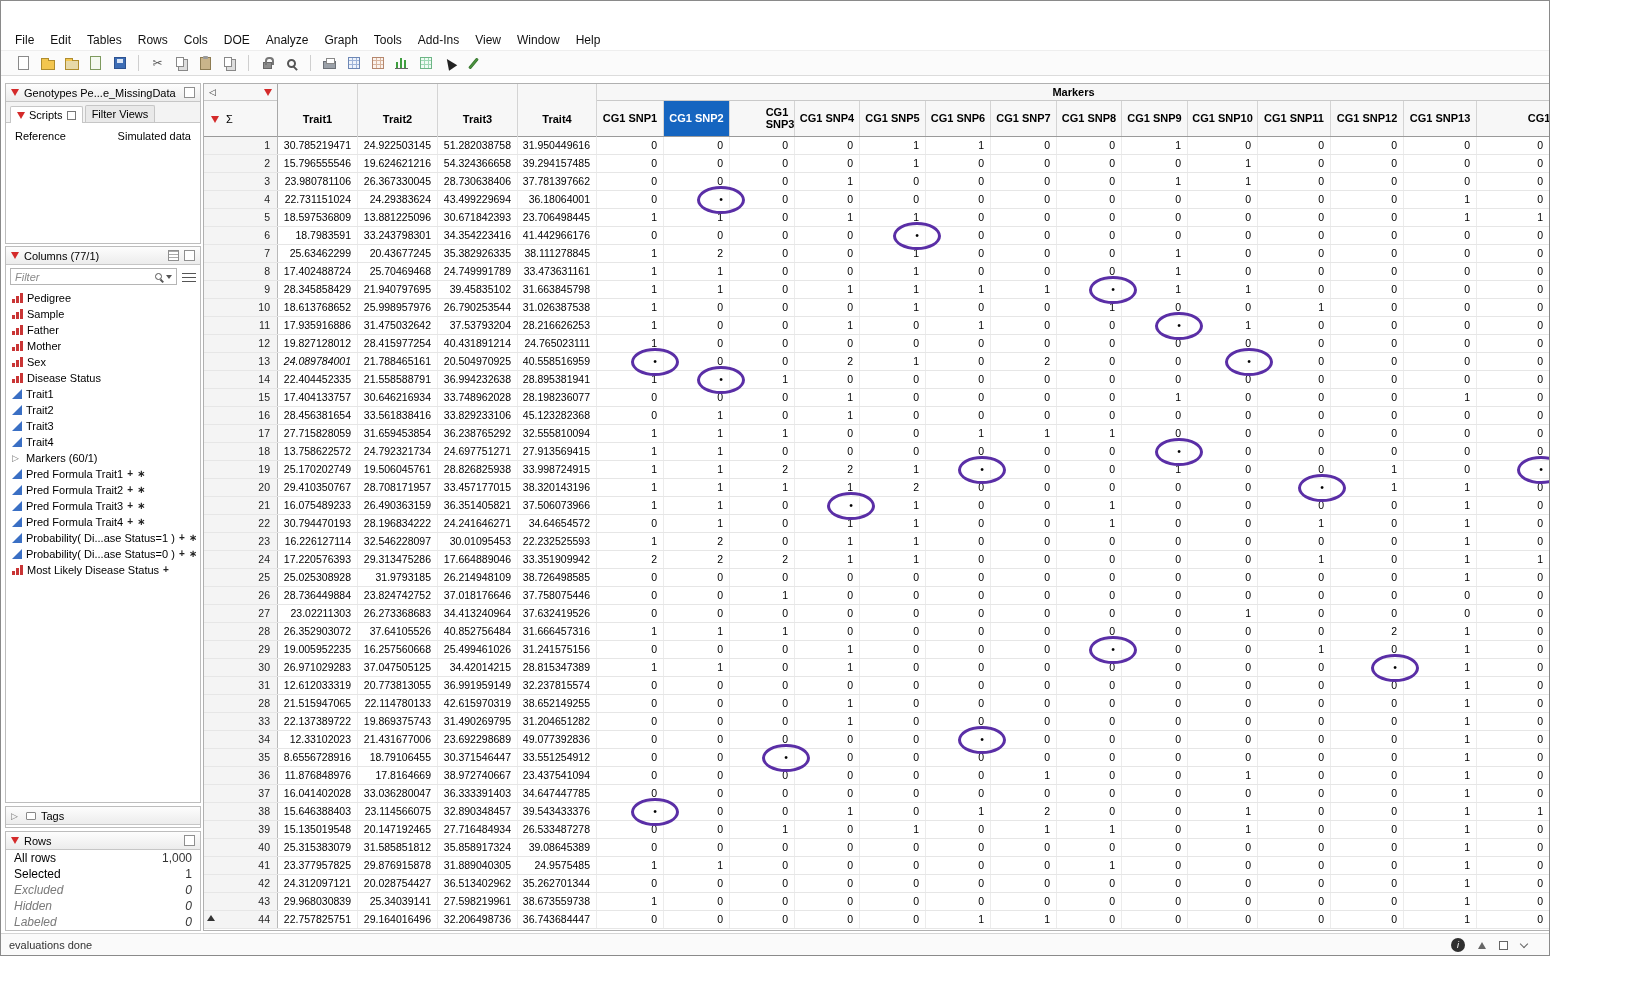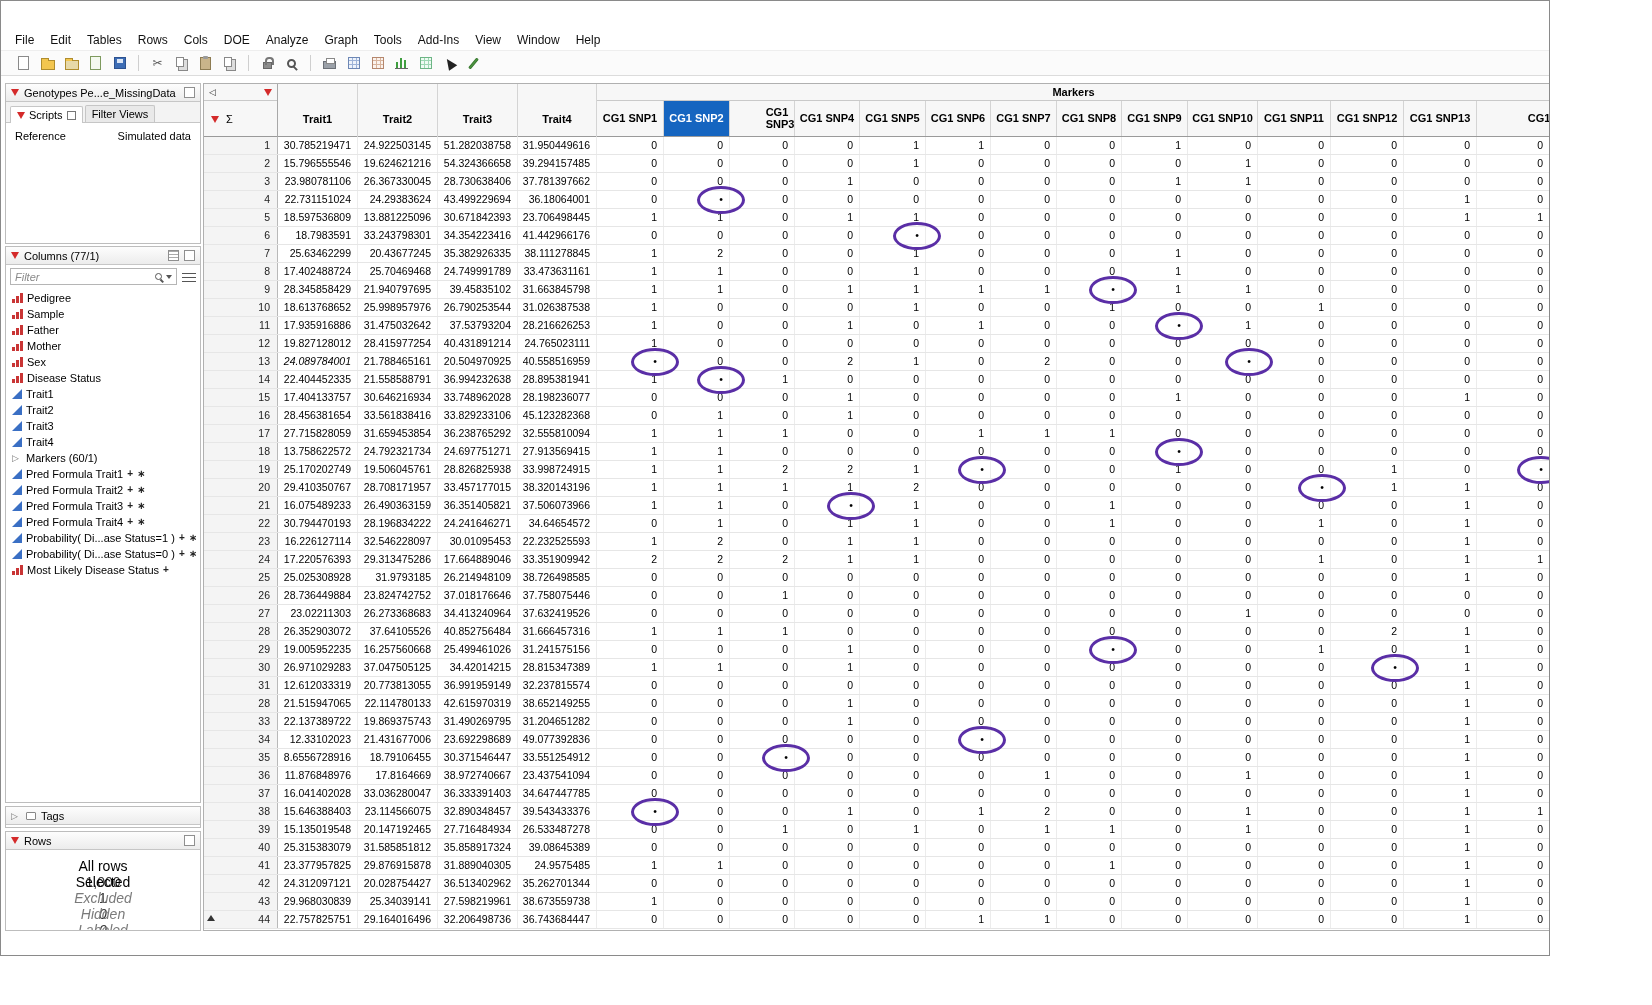--- a/index.html
+++ b/index.html
@@ -91,21 +91,21 @@
     padding:0 4px;gap:4px;}
   .filter-ph{flex:1;font-size:11px;font-style:italic;color:#8a8a8a;}
   .fmag{width:7px;height:7px;border:1.5px solid #555;border-radius:50%;position:relative;flex:none;}
   .fmag:after{content:"";position:absolute;right:-3px;bottom:-2px;width:4px;height:1.5px;background:#555;transform:rotate(45deg);}
   .fdd{width:0;height:0;border-left:3px solid transparent;border-right:3px solid transparent;border-top:4px solid #555;flex:none;}
   .tune{width:14px;height:11px;background:repeating-linear-gradient(0deg,#555 0 1px,transparent 1px 4px);flex:none;}
   .col-list{padding-top:2px;}
   .citem{height:16px;display:flex;align-items:center;gap:4px;padding-left:6px;font-size:11px;
     white-space:nowrap;overflow:hidden;}
   .badge{font-size:10px;font-weight:bold;color:#222;line-height:10px;}
-  .stat{display:flex;justify-content:space-between;height:16px;align-items:center;padding:8px 8px;font-size:14px;flex-direction:column;}
+  .stat{display:flex;justify-content:space-between;height:16px;align-items:center;padding:0 8px;font-size:12px;}
   .muted{color:#7a7a7a;font-style:italic;}
   .sval{color:#333;}
   
   .dg{position:absolute;left:202px;top:82px;width:1347px;height:848px;background:#fff;
     border:1px solid #b0b0b0;overflow:hidden;}
   .dg-head{display:flex;height:53px;border-bottom:1px solid #9a9a9a;background:#f7f7f7;}
   .corner{width:74px;height:53px;border-right:1px solid #a8a8a8;display:flex;flex-direction:column;flex:none;}
   .corner-top{height:17px;border-bottom:1px solid #c9c9c9;display:flex;align-items:center;
     justify-content:space-between;padding:0 5px;font-size:9px;color:#333;}
   .corner-bot{flex:1;display:flex;align-items:center;gap:7px;padding:0 7px;}
@@ -1388,14 +1388,23 @@
           <div class="cell" style="width: 70px;">0</div>
           <div class="cell" style="width: 73px;">0</div>
           <div class="cell" style="width: 73px;">0</div>
           <div class="cell" style="width: 73px;">1</div>
           <div class="cell" style="width: 73px;">0</div>
         </div>
       </div>
     <span class="scrollind"></span>
   </div>
 
+  <div class="statusbar">
+    <span>evaluations done</span>
+    <span class="sb-icons">
+      <span class="sbi-info"></span>
+      <span class="sbi-up"></span>
+      <span class="sbi-win"></span>
+      <span class="sbi-chev"></span>
+    </span>
+  </div>
 
 </div>
 
 </body></html>

